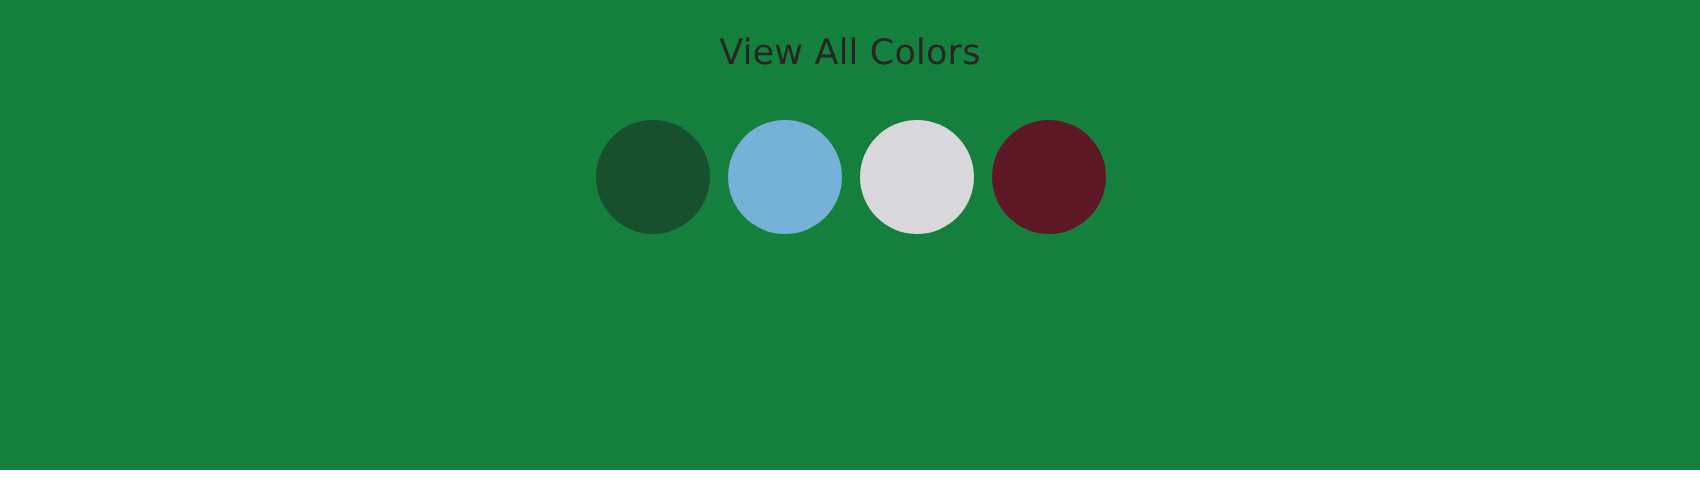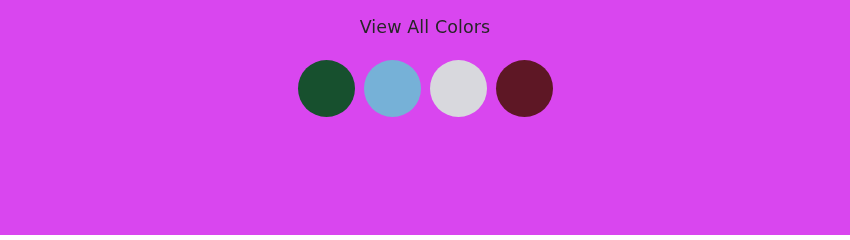--- a/index.html
+++ b/index.html
@@ -63,21 +63,21 @@
   }
 
   .figure-blank-area {
     flex: 1 1 auto;
     width: 100%;
   }
 </style>
 </head>
 <body style="background-color: rgb(255, 255, 255);">
 
-<div class="canvas" style="background-color: #d946ef;">
+<div class="canvas" style="background-color: #15803d;">
 
   <div class="palette-figure">
 
     <div class="palette-title" style="color: rgb(38, 38, 38);">View All Colors</div>
 
     <div class="swatch-row">
       <div class="swatch" style="background-color: rgb(23, 80, 46);"></div>
       <div class="swatch" style="background-color: rgb(118, 177, 215);"></div>
       <div class="swatch" style="background-color: rgb(216, 216, 221);"></div>
       <div class="swatch" style="background-color: rgb(94, 23, 37);"></div>

